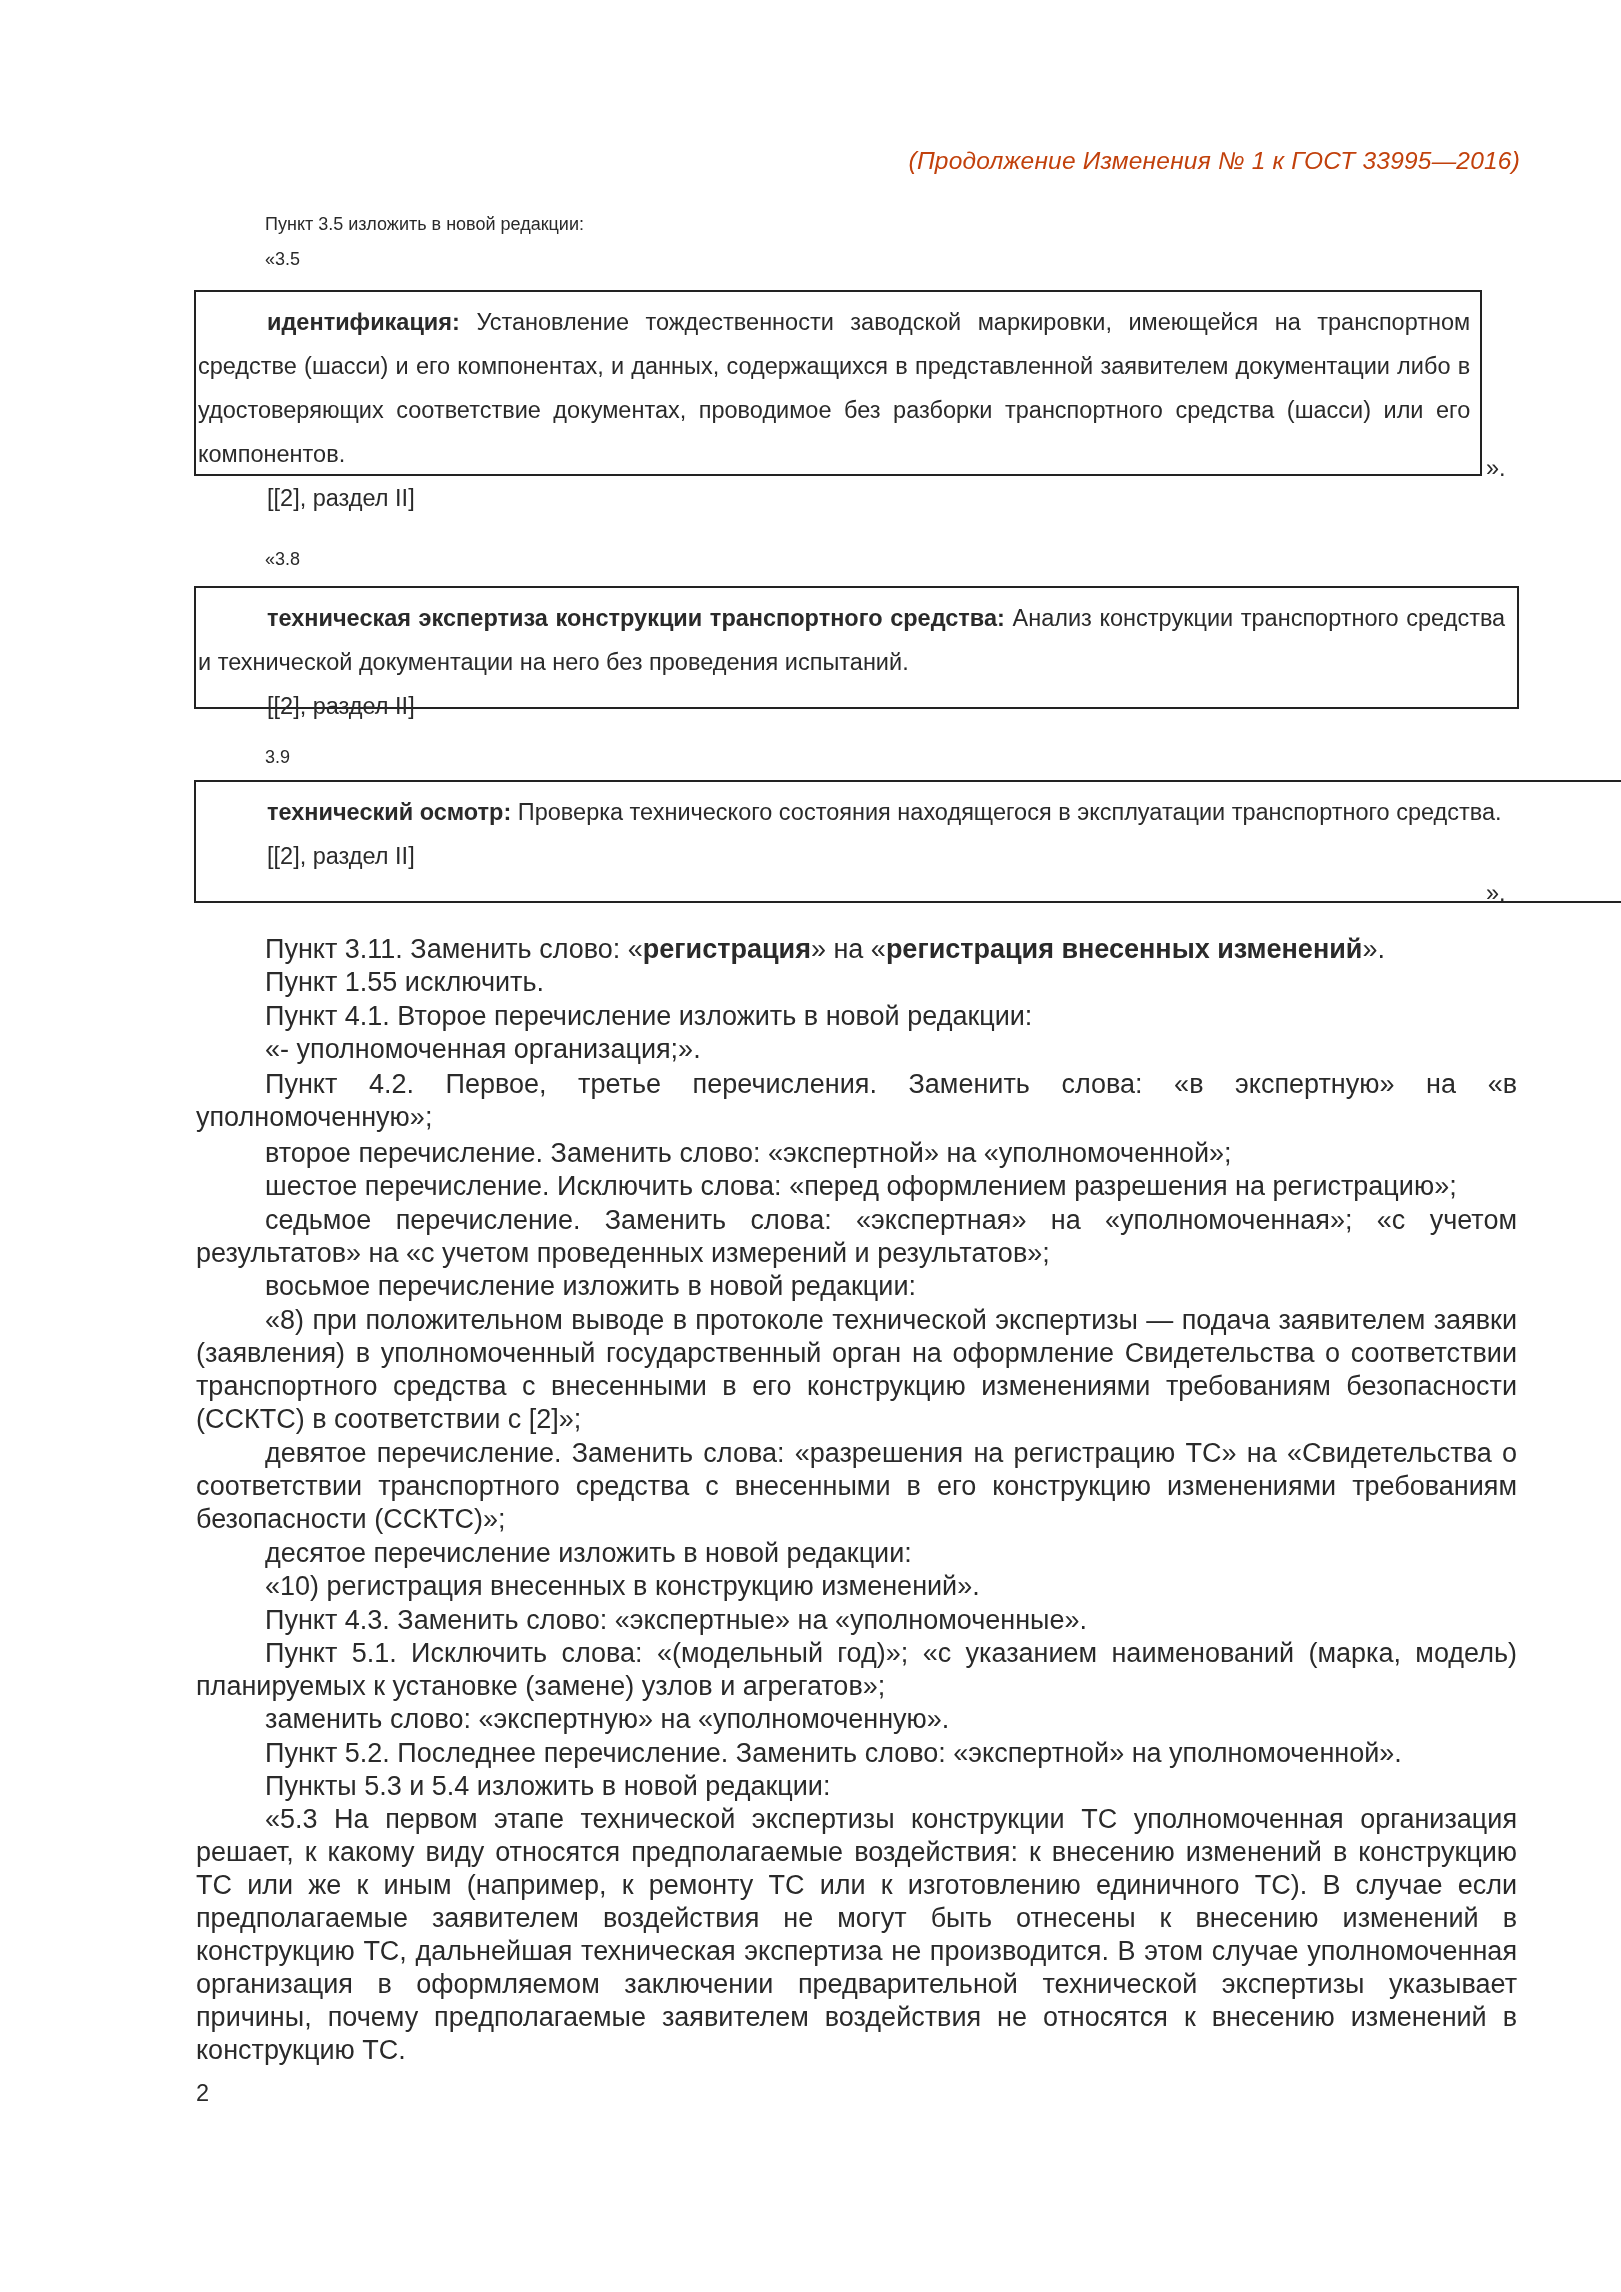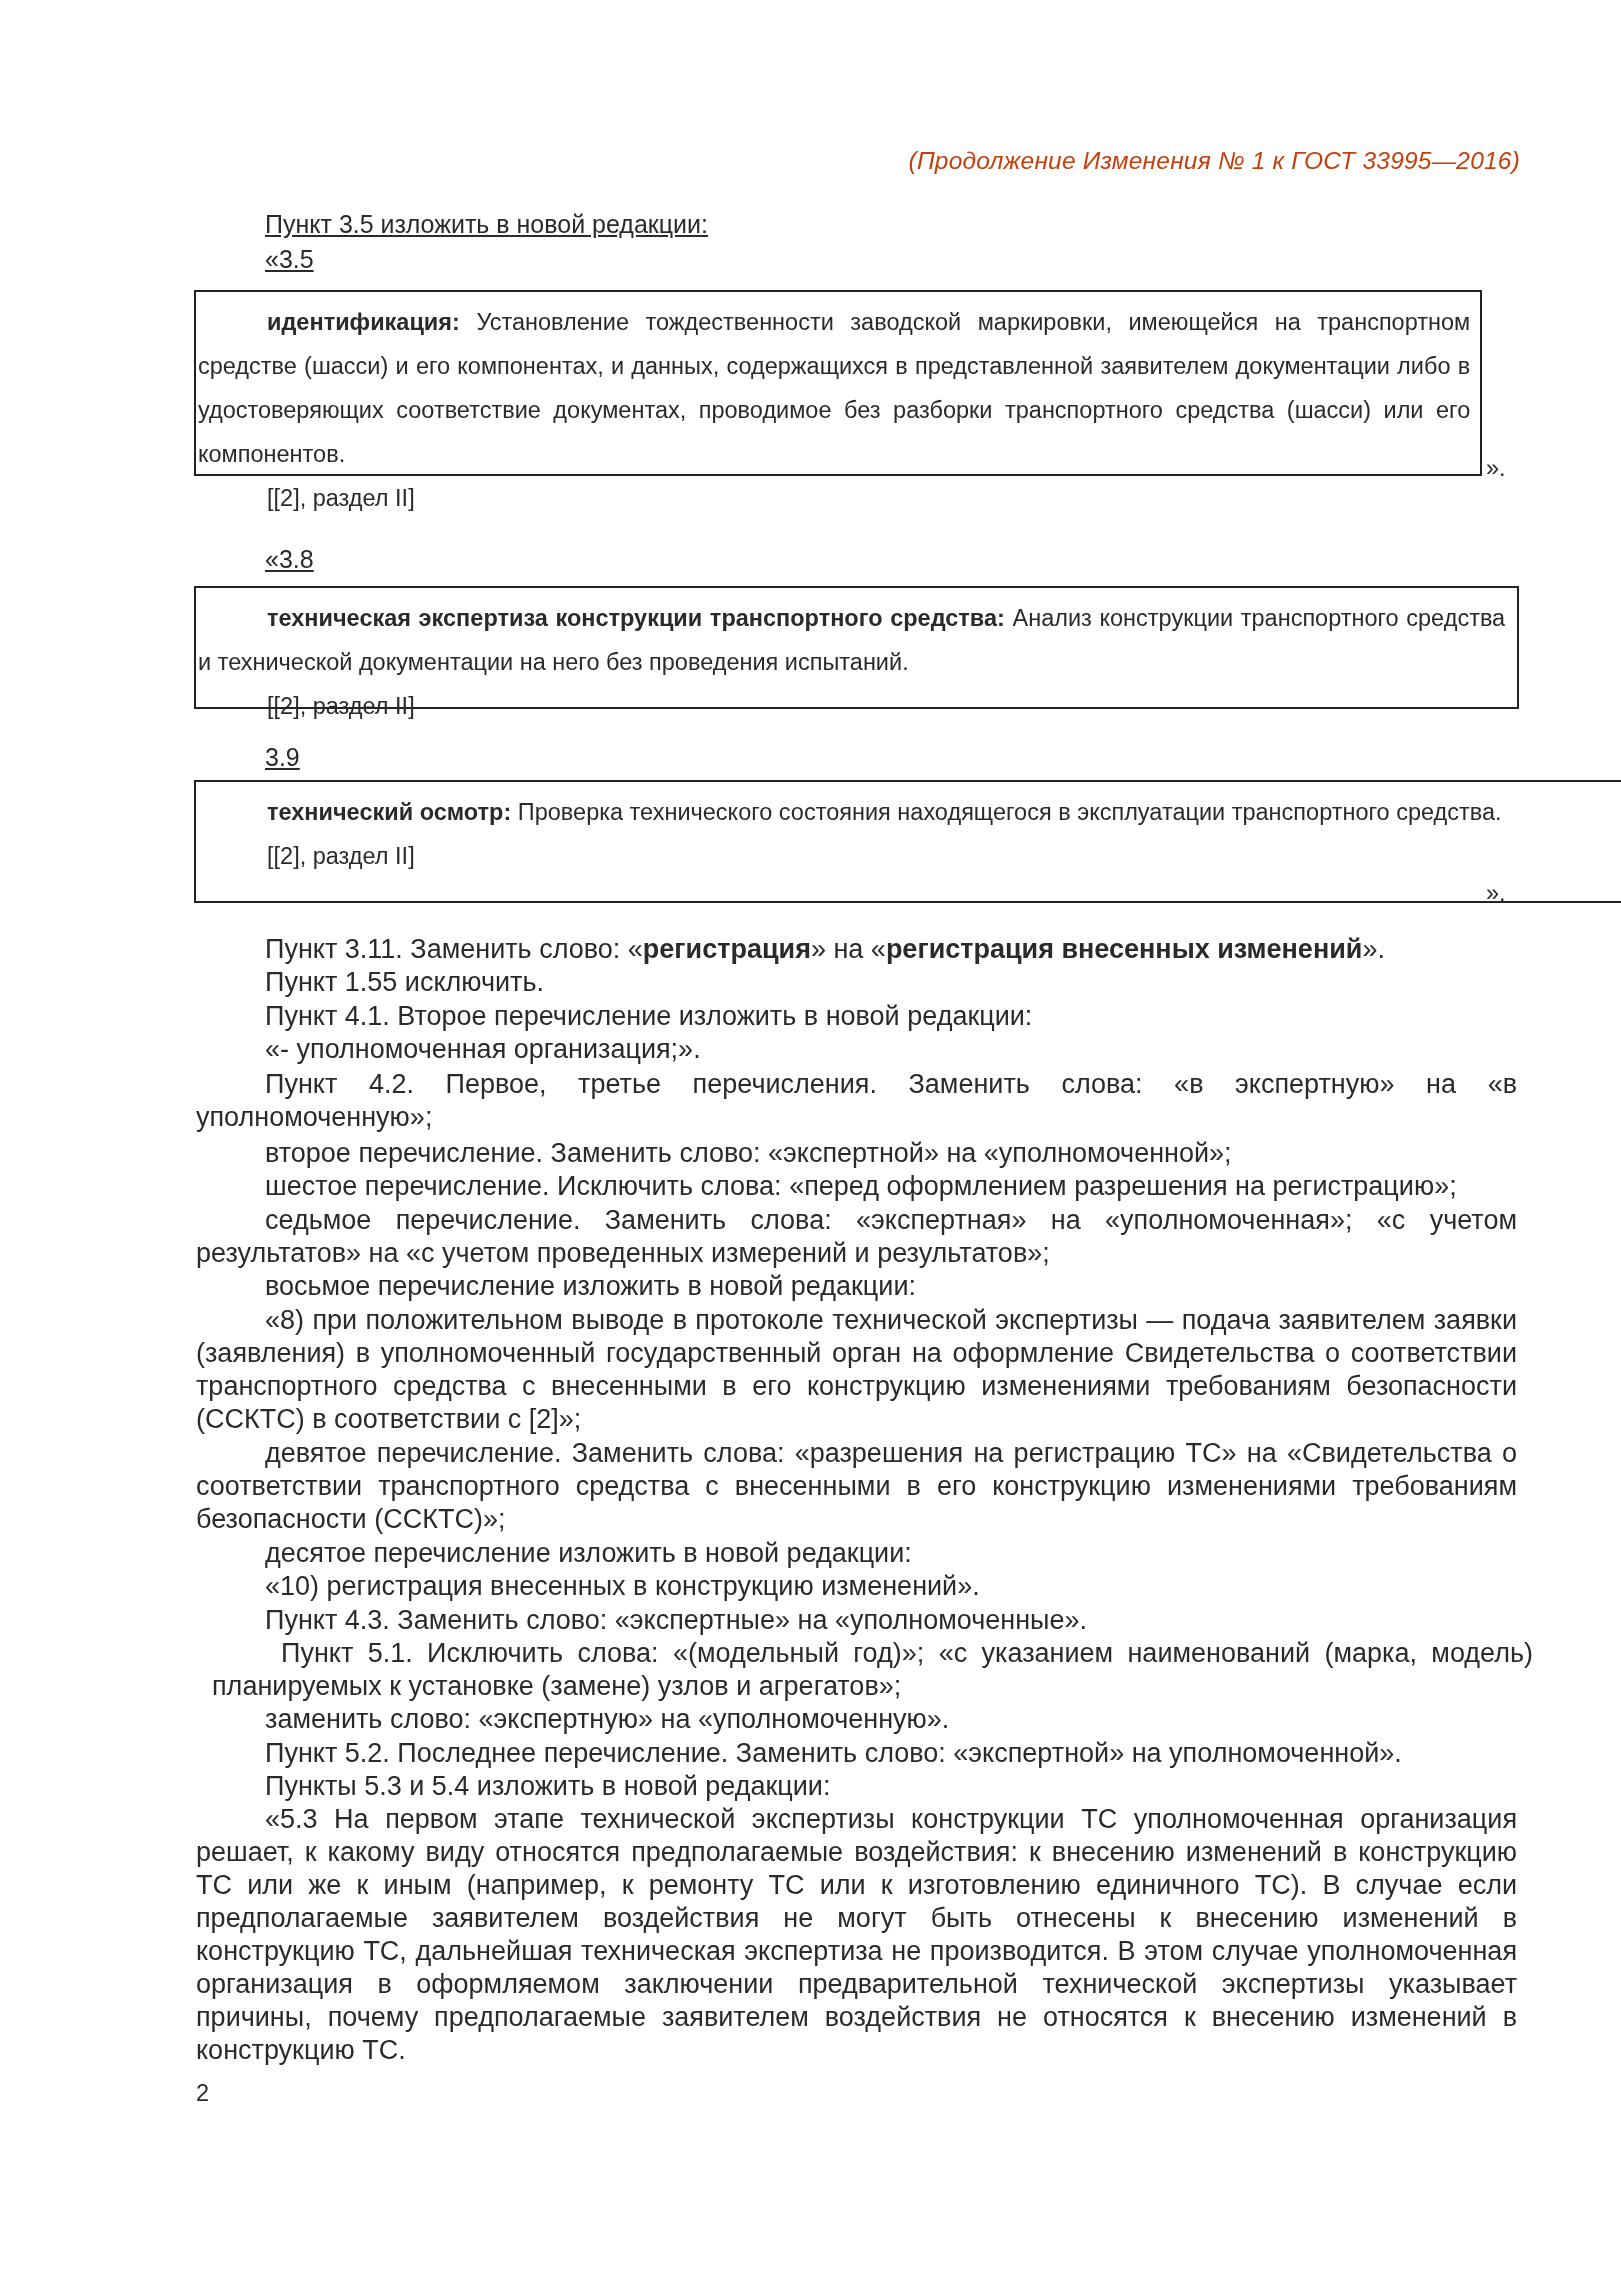--- a/index.html
+++ b/index.html
@@ -2,21 +2,21 @@
 <html><head>
 <meta charset="utf-8">
 <style>
   html, body { margin: 0; padding: 0; background: #ffffff; }
   body { width: 1621px; height: 2293px; position: relative; overflow: hidden;
          font-family: "Liberation Sans", sans-serif; color: #2a2a2a; }
   .page { position: absolute; left: 0; top: 0; width: 1621px; height: 2293px; }
   .header { position: absolute; top: 147px; right: 101px; font-style: italic; font-size: 24.5px; letter-spacing: 0.2px; color: #c2410c; }
   .p { position: absolute; left: 196px; width: 1321px; font-size: 27px; line-height: 33px; text-align: justify; text-align-last: left; }
   .ind { text-indent: 69px; }
-  .plain { position: absolute; font-size: 25px; line-height: 33px; text-decoration: underline; }
+  .plain { position: absolute; font-size: 18px; line-height: 33px; }
   .box { position: absolute; left: 194px; border: 2.9px solid #222; box-sizing: border-box; }
   .box .inner { position: absolute; left: 2px; right: 9.8px; top: 7.8px; font-size: 23.5px; line-height: 44px; text-align: justify; text-align-last: left; }
   .box .inner .line1 { text-indent: 69px; display: block; }
   .box .src { display: block; padding-left: 69px; }
   .term { font-weight: bold; }
   .close-q { position: absolute; font-size: 23.5px; }
   .pagenum { position: absolute; left: 196px; top: 2080px; font-size: 23.5px; }
   b { font-weight: bold; }
 </style>
 </head>
@@ -60,21 +60,21 @@
   <div class="p ind" style="top:1068px;">Пункт 4.2. Первое, третье перечисления. Заменить слова: «в экспертную» на «в уполномоченную»;</div>
   <div class="p ind" style="top:1137px;">второе перечисление. Заменить слово: «экспертной» на «уполномоченной»;</div>
   <div class="p ind" style="top:1170px;">шестое перечисление. Исключить слова: «перед оформлением разрешения на регистрацию»;</div>
   <div class="p ind" style="top:1204px;">седьмое перечисление. Заменить слова: «экспертная» на «уполномоченная»; «с учетом результатов» на «с учетом проведенных измерений и результатов»;</div>
   <div class="p ind" style="top:1270px;">восьмое перечисление изложить в новой редакции:</div>
   <div class="p ind" style="top:1304px;">«8) при положительном выводе в протоколе технической экспертизы — подача заявителем заявки (заявления) в уполномоченный государственный орган на оформление Свидетельства о соответствии транспортного средства с внесенными в его конструкцию изменениями требованиям безопасности (ССКТС) в соответствии с [2]»;</div>
   <div class="p ind" style="top:1437px;">девятое перечисление. Заменить слова: «разрешения на регистрацию ТС» на «Свидетельства о соответствии транспортного средства с внесенными в его конструкцию изменениями требованиям безопасности (ССКТС)»;</div>
   <div class="p ind" style="top:1537px;">десятое перечисление изложить в новой редакции:</div>
   <div class="p ind" style="top:1570px;">«10) регистрация внесенных в конструкцию изменений».</div>
   <div class="p ind" style="top:1604px;">Пункт 4.3. Заменить слово: «экспертные» на «уполномоченные».</div>
-  <div class="p ind" style="top:1637px;margin-left:16px;">Пункт 5.1. Исключить слова: «(модельный год)»; «с указанием наименований (марка, модель) планируемых к установке (замене) узлов и агрегатов»;</div>
+  <div class="p ind" style="top:1637px;">Пункт 5.1. Исключить слова: «(модельный год)»; «с указанием наименований (марка, модель) планируемых к установке (замене) узлов и агрегатов»;</div>
   <div class="p ind" style="top:1703px;">заменить слово: «экспертную» на «уполномоченную».</div>
   <div class="p ind" style="top:1737px;">Пункт 5.2. Последнее перечисление. Заменить слово: «экспертной» на уполномоченной».</div>
   <div class="p ind" style="top:1770px;">Пункты 5.3 и 5.4 изложить в новой редакции:</div>
   <div class="p ind" style="top:1803px;">«5.3 На первом этапе технической экспертизы конструкции ТС уполномоченная организация решает, к какому виду относятся предполагаемые воздействия: к внесению изменений в конструкцию ТС или же к иным (например, к ремонту ТС или к изготовлению единичного ТС). В случае если предполагаемые заявителем воздействия не могут быть отнесены к внесению изменений в конструкцию ТС, дальнейшая техническая экспертиза не производится. В этом случае уполномоченная организация в оформляемом заключении предварительной технической экспертизы указывает причины, почему предполагаемые заявителем воздействия не относятся к внесению изменений в конструкцию ТС.</div>
 
   <div class="pagenum">2</div>
 </div>
 
 
 </body></html>

